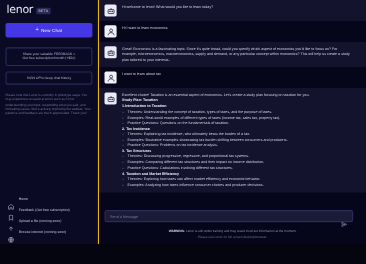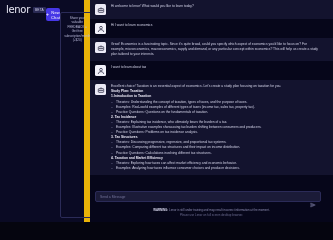--- a/index.html
+++ b/index.html
@@ -8,22 +8,22 @@
     background: #05050f;
     font-family: "Liberation Sans", sans-serif;
     overflow: hidden;
   }
   .app { display: flex; width: 333px; height: 222px; background: #06061a; }
 
   
   .sidebar {
     width: 90px; height: 222px;
     background: #0a0a24;
-    border-right: 6px solid #eab308;
-    display: flex; flex-direction: row;
+    border-right: 1px solid #eab308;
+    display: flex; flex-direction: column;
     padding: 3px 5px 4px 5px;
     position: relative;
   }
   .brand-row { display: flex; align-items: center; gap: 3px; height: 13px; padding-left: 1px; }
   .brand {
     font-size: 10px; letter-spacing: -0.3px; color: #e8e8f5;
     font-family: "DejaVu Sans", sans-serif; line-height: 10px;
   }
   .brand-badge {
     background: #2a2a55; color: #cfcfe8;

